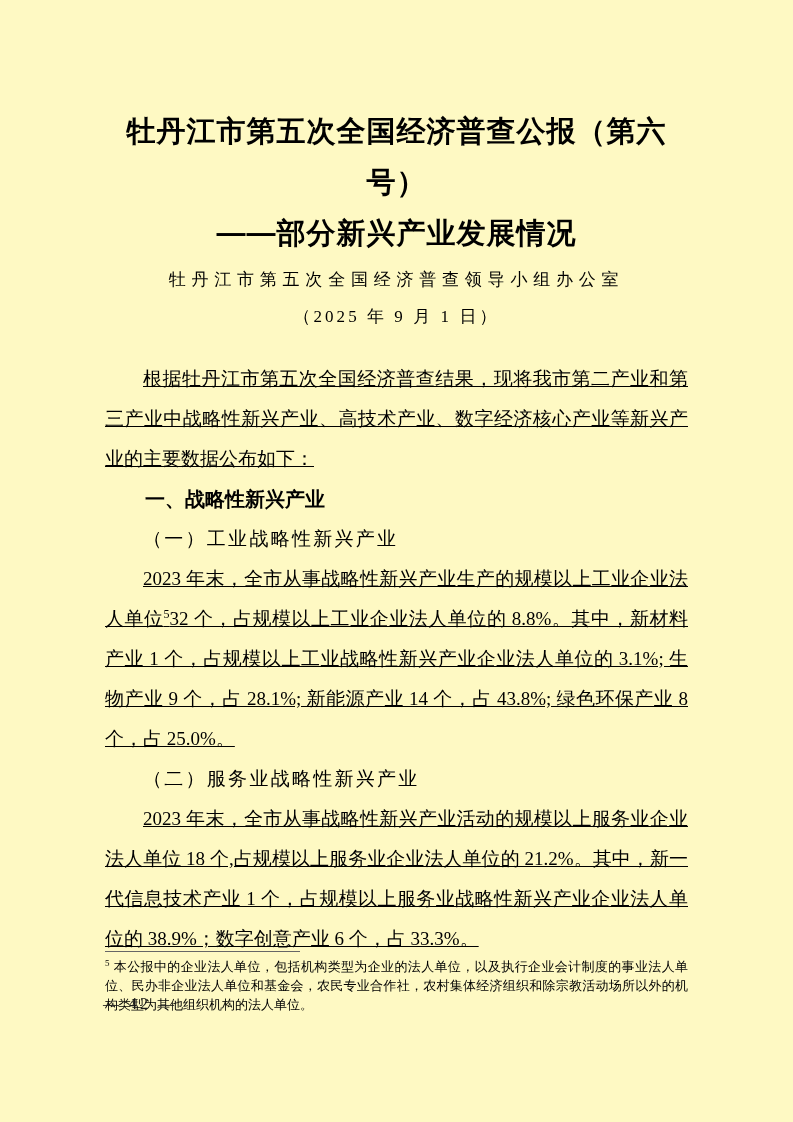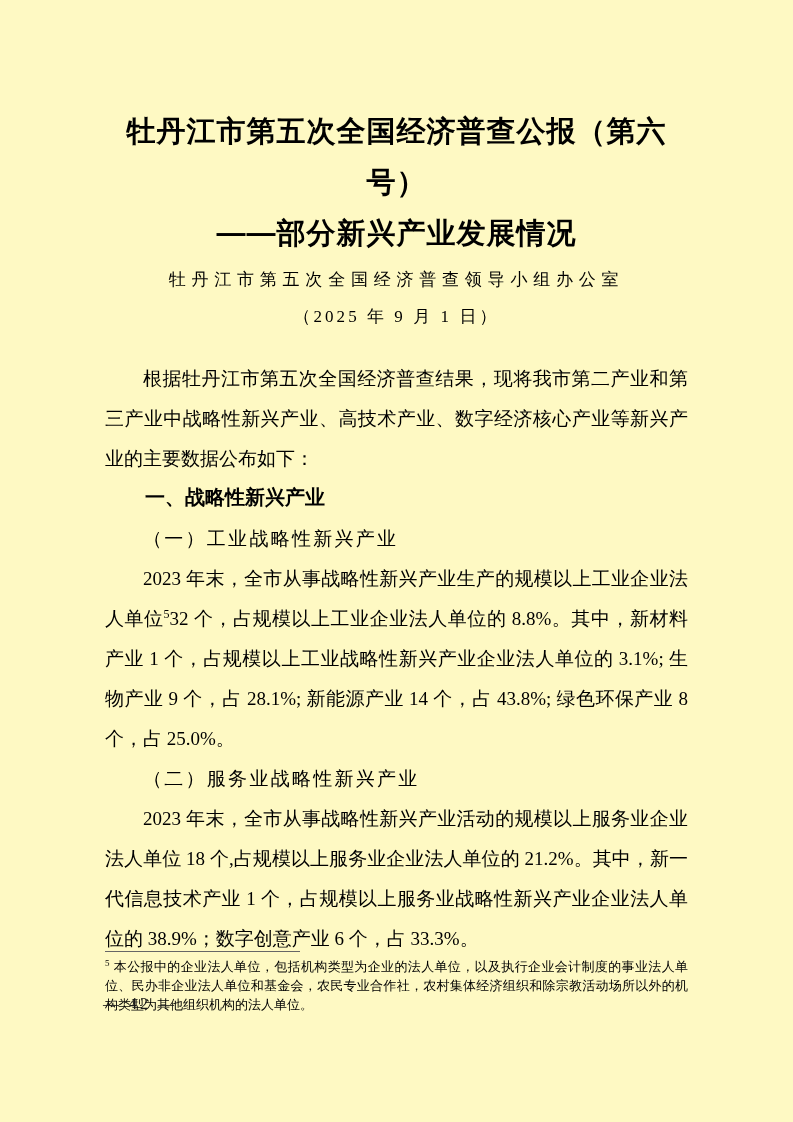--- a/index.html
+++ b/index.html
@@ -42,24 +42,25 @@
   }
   .doc-body {
     margin-top: 24px;
     font-size: 19px;
     line-height: 40px;
     text-align: justify;
   }
   .para {
     margin: 0;
     text-indent: 2em;
+    text-decoration: underline;
   }
   .sec-heading {
     margin: 0;
-    font-family: Liberation Mono, monospace;
+    font-family: Liberation Sans, sans-serif;
     font-weight: 700;
     font-size: 20px;
     line-height: 40px;
     text-indent: 2em;
     text-align: left;
   }
   .sub-heading {
     margin: 0;
     font-weight: 400;
     font-size: 19px;

